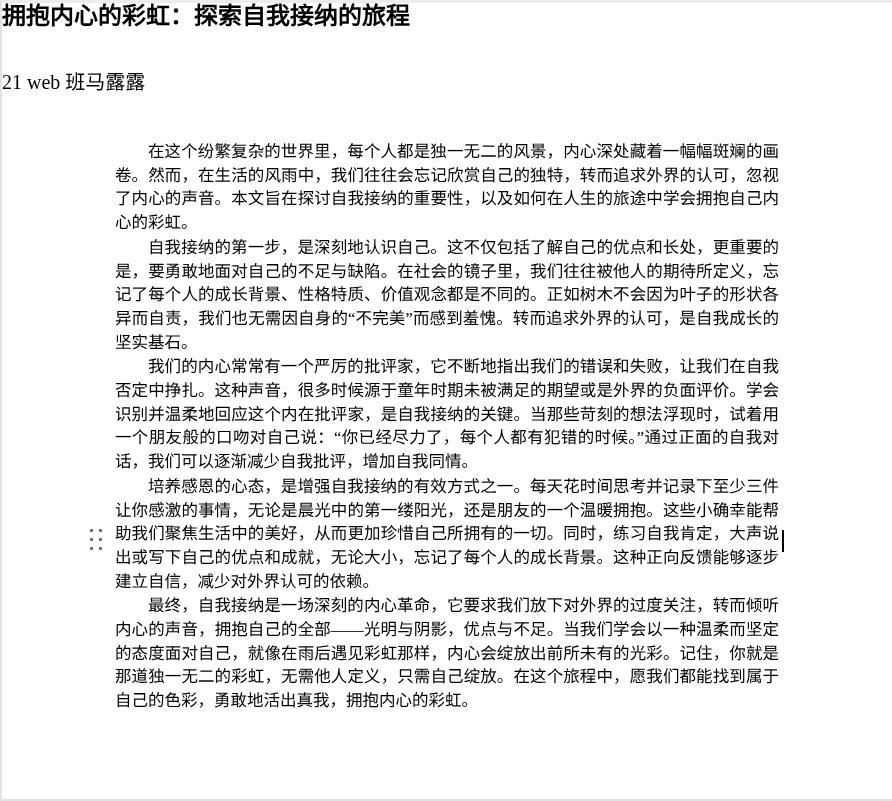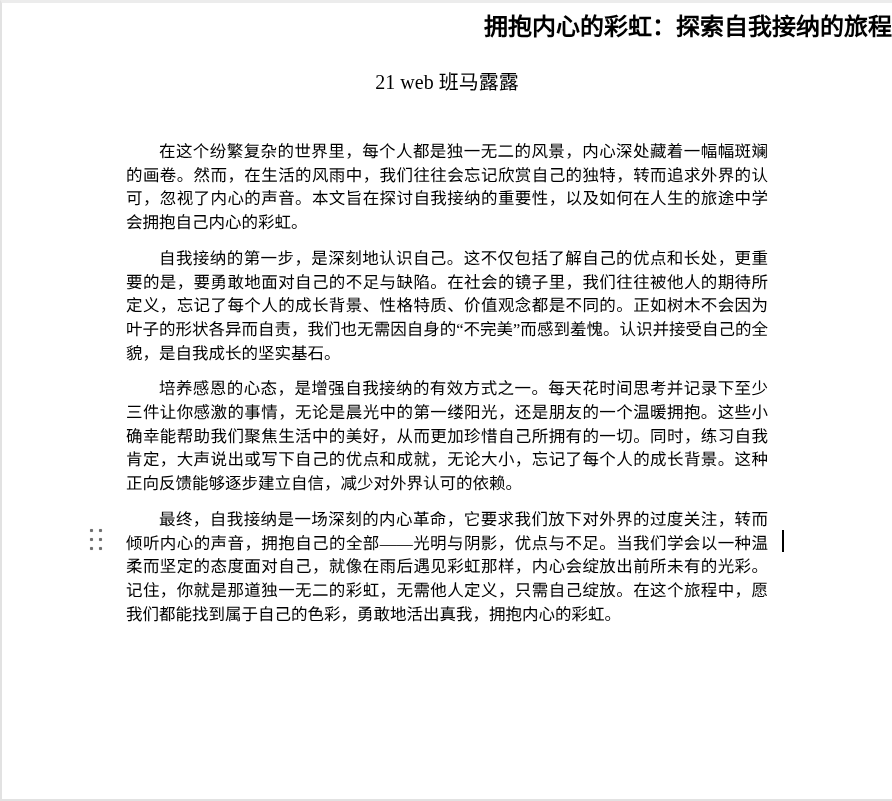--- a/index.html
+++ b/index.html
@@ -9,49 +9,48 @@
     width: 892px;
     height: 801px;
     background: #ffffff;
     border-top: 3px solid #ececec;
     border-left: 2px solid #e2e2e2;
     border-bottom: 2px solid #e2e2e2;
     overflow: hidden;
     color: #000000;
   }
   .doc-title {
-    margin-top: 9px;
-    text-align: right;
-    font-family: Liberation Serif, serif;
+    text-align: left;
+    font-family: Liberation Mono, monospace;
     font-weight: bold;
     font-size: 24px;
     line-height: 30px;
     color: #000000;
   }
   .doc-byline {
-    margin-top: 27px;
-    text-align: center;
+    margin-top: 36px;
+    text-align: left;
     font-family: "Liberation Serif", "DejaVu Serif", serif;
     font-weight: normal;
     font-size: 20px;
     line-height: 26px;
     color: #000000;
   }
   .doc-body {
     margin: 45px 112px 0 112px;
     font-family: "Liberation Serif", "DejaVu Serif", serif;
     font-size: 16.5px;
     line-height: 23.7px;
     text-align: justify;
     text-justify: inter-ideograph;
     color: #000000;
   }
   .doc-body p {
     text-indent: 2em;
-    margin: 12px;
+    margin: 1px;
   }
   
   .drag-handle {
     position: absolute;
     left: 88px;
     top: 526px;
     display: grid;
     grid-template-columns: 3px 3px;
     grid-template-rows: 3px 3px 3px;
     column-gap: 6px;
@@ -79,21 +78,22 @@
 <body>
 
 <div class="page">
 
   <h1 class="doc-title">拥抱内心的彩虹：探索自我接纳的旅程</h1>
 
   <div class="doc-byline">21 web 班马露露</div>
 
   <div class="doc-body">
     <p>在这个纷繁复杂的世界里，每个人都是独一无二的风景，内心深处藏着一幅幅斑斓的画卷。然而，在生活的风雨中，我们往往会忘记欣赏自己的独特，转而追求外界的认可，忽视了内心的声音。本文旨在探讨自我接纳的重要性，以及如何在人生的旅途中学会拥抱自己内心的彩虹。</p>
-    <p>自我接纳的第一步，是深刻地认识自己。这不仅包括了解自己的优点和长处，更重要的是，要勇敢地面对自己的不足与缺陷。在社会的镜子里，我们往往被他人的期待所定义，忘记了每个人的成长背景、性格特质、价值观念都是不同的。正如树木不会因为叶子的形状各异而自责，我们也无需因自身的“不完美”而感到羞愧。认识并接受自己的全貌，是自我成长的坚实基石。</p>
+    <p>自我接纳的第一步，是深刻地认识自己。这不仅包括了解自己的优点和长处，更重要的是，要勇敢地面对自己的不足与缺陷。在社会的镜子里，我们往往被他人的期待所定义，忘记了每个人的成长背景、性格特质、价值观念都是不同的。正如树木不会因为叶子的形状各异而自责，我们也无需因自身的“不完美”而感到羞愧。转而追求外界的认可，是自我成长的坚实基石。</p>
+    <p>我们的内心常常有一个严厉的批评家，它不断地指出我们的错误和失败，让我们在自我否定中挣扎。这种声音，很多时候源于童年时期未被满足的期望或是外界的负面评价。学会识别并温柔地回应这个内在批评家，是自我接纳的关键。当那些苛刻的想法浮现时，试着用一个朋友般的口吻对自己说：“你已经尽力了，每个人都有犯错的时候。”通过正面的自我对话，我们可以逐渐减少自我批评，增加自我同情。</p>
     <p>培养感恩的心态，是增强自我接纳的有效方式之一。每天花时间思考并记录下至少三件让你感激的事情，无论是晨光中的第一缕阳光，还是朋友的一个温暖拥抱。这些小确幸能帮助我们聚焦生活中的美好，从而更加珍惜自己所拥有的一切。同时，练习自我肯定，大声说出或写下自己的优点和成就，无论大小，忘记了每个人的成长背景。这种正向反馈能够逐步建立自信，减少对外界认可的依赖。</p>
     <p>最终，自我接纳是一场深刻的内心革命，它要求我们放下对外界的过度关注，转而倾听内心的声音，拥抱自己的全部——光明与阴影，优点与不足。当我们学会以一种温柔而坚定的态度面对自己，就像在雨后遇见彩虹那样，内心会绽放出前所未有的光彩。记住，你就是那道独一无二的彩虹，无需他人定义，只需自己绽放。在这个旅程中，愿我们都能找到属于自己的色彩，勇敢地活出真我，拥抱内心的彩虹。</p>
   </div>
 
   <div class="drag-handle" title="">
     <i></i>
     <i></i>
     <i></i>
     <i></i>
     <i></i>

